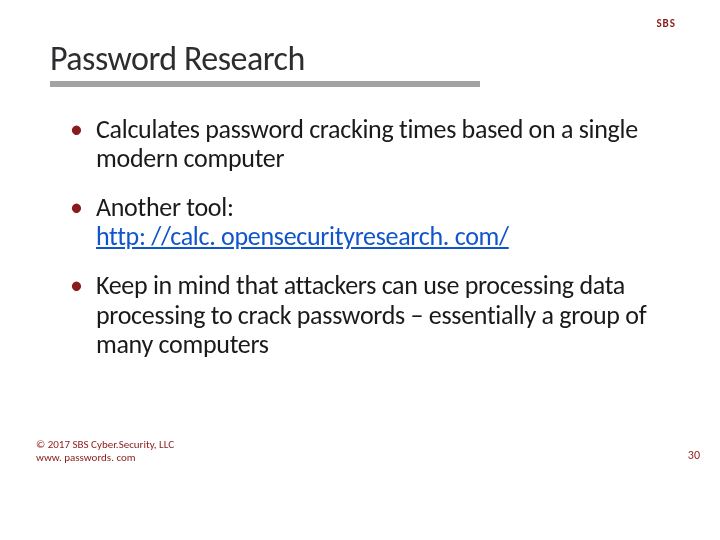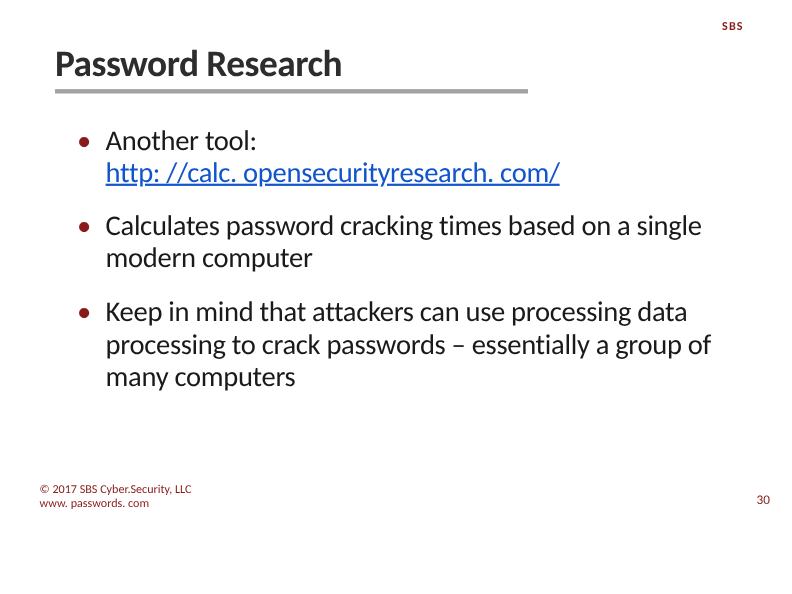--- a/index.html
+++ b/index.html
@@ -20,24 +20,24 @@
     box-sizing: border-box;
     padding: 30px 50px 60px 50px;
   }
   .title-wrap {
     position: relative;
     padding-bottom: 4px;
     margin-top: 8px;
   }
   .title {
     font-size: 34px;
-    font-weight: 700;
+    font-weight: 400;
     letter-spacing: -0.5px;
     color: #2d2d30;
-    border-bottom: 4px solid #a3a3a3;
+    border-bottom: 6px solid #a3a3a3;
     display: inline-block;
     width: 430px;
     padding-bottom: 2px;
   }
   .logo {
     position: absolute;
     top: 18px;
     right: 40px;
     text-align: right;
     line-height: 1;
@@ -118,25 +118,25 @@
   <div class="logo">
     <span class="sbs">SBS</span>
   </div>
 
   <div class="title-wrap">
     <div class="title">Password Research</div>
   </div>
 
   <ul class="body">
     <li>
+      <span>Calculates password cracking times based on a single modern computer</span>
+    </li>
+    <li>
       <span>Another tool: </span><br>
       <a class="link" href="#">http: //calc. opensecurityresearch. com/</a>
-    </li>
-    <li>
-      <span>Calculates password cracking times based on a single modern computer</span>
     </li>
     <li>
       <span>Keep in mind that attackers can use processing data processing to crack passwords – essentially a group of many computers</span>
     </li>
   </ul>
 
   <div class="footer">
     <div>© 2017 SBS Cyber.Security, LLC</div>
     <div>www. passwords. com</div>
   </div>

